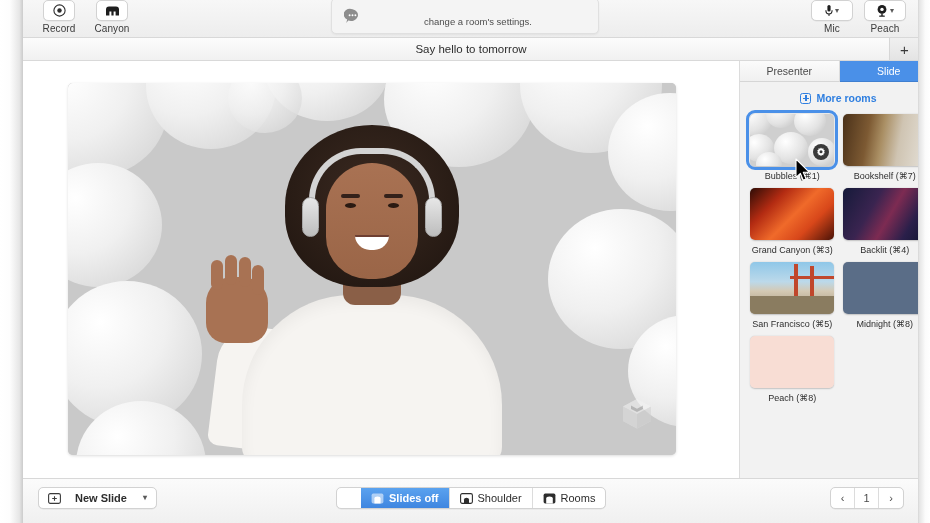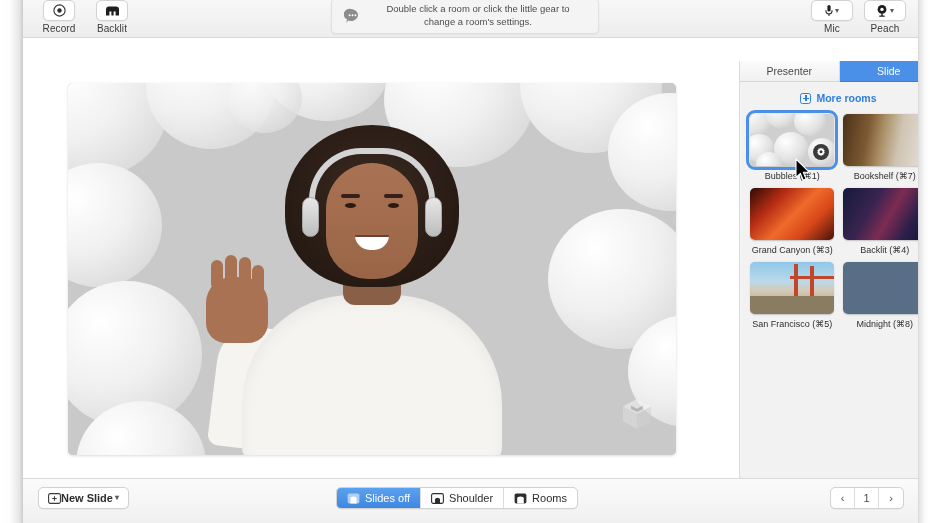--- a/index.html
+++ b/index.html
@@ -238,38 +238,38 @@
   .t-peach { position: absolute; inset: 0; background: #f8ddd4; }
 
   
   .bottombar {
     position: absolute; left: 0; top: 478px; width: 896px; height: 45px;
     background: linear-gradient(to bottom, #fbfbfb, #f0f0f0);
     border-top: 1px solid #d8d8d8;
   }
   .newslide {
     position: absolute; left: 15px; top: 8px; height: 22px;
-    display: flex; align-items: center; gap: 0; padding: 0 9px;
+    display: flex; align-items: center; gap: 14px; padding: 0 9px;
     background: #ffffff; border: 1px solid #d2d2d2; border-radius: 5px;
     font-size: 11px; color: #2d2d2d; font-weight: 600;
     box-shadow: 0 0.5px 0.5px rgba(0,0,0,0.07);
   }
   .seg {
     position: absolute; left: 313px; top: 8px; height: 22px;
     display: flex; background: #ffffff;
     border: 1px solid #d2d2d2; border-radius: 5px; overflow: hidden;
     box-shadow: 0 0.5px 0.5px rgba(0,0,0,0.07);
   }
   .seg-item {
     display: flex; align-items: center; gap: 5px; padding: 0 10px;
     font-size: 11px; color: #2d2d2d; border-right: 1px solid #dcdcdc;
   }
   .seg-item:last-child { border-right: none; }
   .seg-item.active {
-    background: linear-gradient(to bottom, #5aa2ef, #3f86e0); color: #ffffff; font-weight: 400;
+    background: linear-gradient(to bottom, #5aa2ef, #3f86e0); color: #ffffff; font-weight: 700; margin-left: 24px;
   }
   .pager {
     position: absolute; right: 15px; top: 8px; height: 22px;
     display: flex; background: #ffffff;
     border: 1px solid #d2d2d2; border-radius: 5px; overflow: hidden;
     box-shadow: 0 0.5px 0.5px rgba(0,0,0,0.07);
   }
   .pg {
     width: 24px; display: flex; align-items: center; justify-content: center;
     font-size: 11px; color: #4a4a4a; border-right: 1px solid #dcdcdc;
@@ -300,33 +300,33 @@
             </svg>
           </div>
           <div class="tb-label">Record</div>
         </div>
         <div class="tb-item">
           <div class="tb-btn">
             <svg width="15" height="12" viewBox="0 0 15 12">
               <path d="M1 10.6 L1 4.4 Q1 1.4 4 1.4 L11 1.4 Q14 1.4 14 4.4 L14 10.6 L10.6 10.6 L10.6 6.4 L8.6 6.4 L8.6 10.6 L6.4 10.6 L6.4 6.4 L4.4 6.4 L4.4 10.6 Z" fill="#1e1e1e"></path>
             </svg>
           </div>
-          <div class="tb-label">Backlit</div>
+          <div class="tb-label">Canyon</div>
         </div>
       </div>
 
       <div class="hint">
         <svg width="17" height="17" viewBox="0 0 17 17">
           <path d="M8.5 1.2 A7 6 0 1 1 4.3 12.6 L2.2 15 L3.2 11.6 A6 5.6 0 0 1 8.5 1.2 Z" fill="#8d8d8d"></path>
           <circle cx="5.6" cy="7.2" r="0.95" fill="#ffffff"></circle>
           <circle cx="8.5" cy="7.2" r="0.95" fill="#ffffff"></circle>
           <circle cx="11.4" cy="7.2" r="0.95" fill="#ffffff"></circle>
         </svg>
         <div class="hint-text">
-          <span>Double click a room or click the little gear to</span><br>
+          <br>
           <span>change a room's settings.</span>
         </div>
       </div>
 
       <div class="tb-group tb-right">
         <div class="tb-item">
           <div class="tb-btn wide">
             <svg width="8" height="13" viewBox="0 0 8 13">
               <rect x="2.4" y="0.9" width="3.2" height="6.6" rx="1.6" fill="#1e1e1e"></rect>
               <path d="M0.9 6.2 Q0.9 10 4 10 Q7.1 10 7.1 6.2" fill="none" stroke="#1e1e1e" stroke-width="1.1"></path>
@@ -344,20 +344,24 @@
               <rect x="5.3" y="9.4" width="1.4" height="2.6" fill="#1e1e1e"></rect>
               <rect x="3.2" y="11.6" width="5.6" height="1.1" rx="0.5" fill="#1e1e1e"></rect>
             </svg>
             <span class="chev">▾</span>
           </div>
           <div class="tb-label">Peach</div>
         </div>
       </div>
     </div>
 
+    <div class="slidebar">
+      <div class="slide-title">Say hello to tomorrow</div>
+      <div class="plus-btn">+</div>
+    </div>
 
     <div class="stage">
       <div class="video">
         <div class="bubbles-bg">
           <div class="bub" style="left:-50px;top:-46px;width:150px;height:140px;"></div>
           <div class="bub" style="left:78px;top:-60px;width:130px;height:126px;"></div>
           <div class="bub" style="left:196px;top:-72px;width:126px;height:110px;"></div>
           <div class="bub" style="left:316px;top:-52px;width:150px;height:136px;"></div>
           <div class="bub" style="left:452px;top:-66px;width:142px;height:136px;"></div>
           <div class="bub" style="left:540px;top:10px;width:124px;height:118px;"></div>
@@ -471,20 +475,26 @@
         </div>
 
 
         <div class="room">
           <div class="thumb">
             <div class="t-midnight"></div>
           </div>
           <div class="room-label">Midnight (⌘8)</div>
         </div>
 
+        <div class="room">
+          <div class="thumb">
+            <div class="t-peach"></div>
+          </div>
+          <div class="room-label">Peach (⌘8)</div>
+        </div>
 
       </div>
     </div>
 
     <div class="bottombar">
 
       <div class="newslide">
         <svg width="13" height="11" viewBox="0 0 13 11">
           <rect x="0.6" y="0.6" width="11.8" height="9.8" rx="1.6" fill="none" stroke="#3a3a3a" stroke-width="1.1"></rect>
           <path d="M6.5 3.2 L6.5 7.8 M4.2 5.5 L8.8 5.5" stroke="#3a3a3a" stroke-width="1.1"></path>

